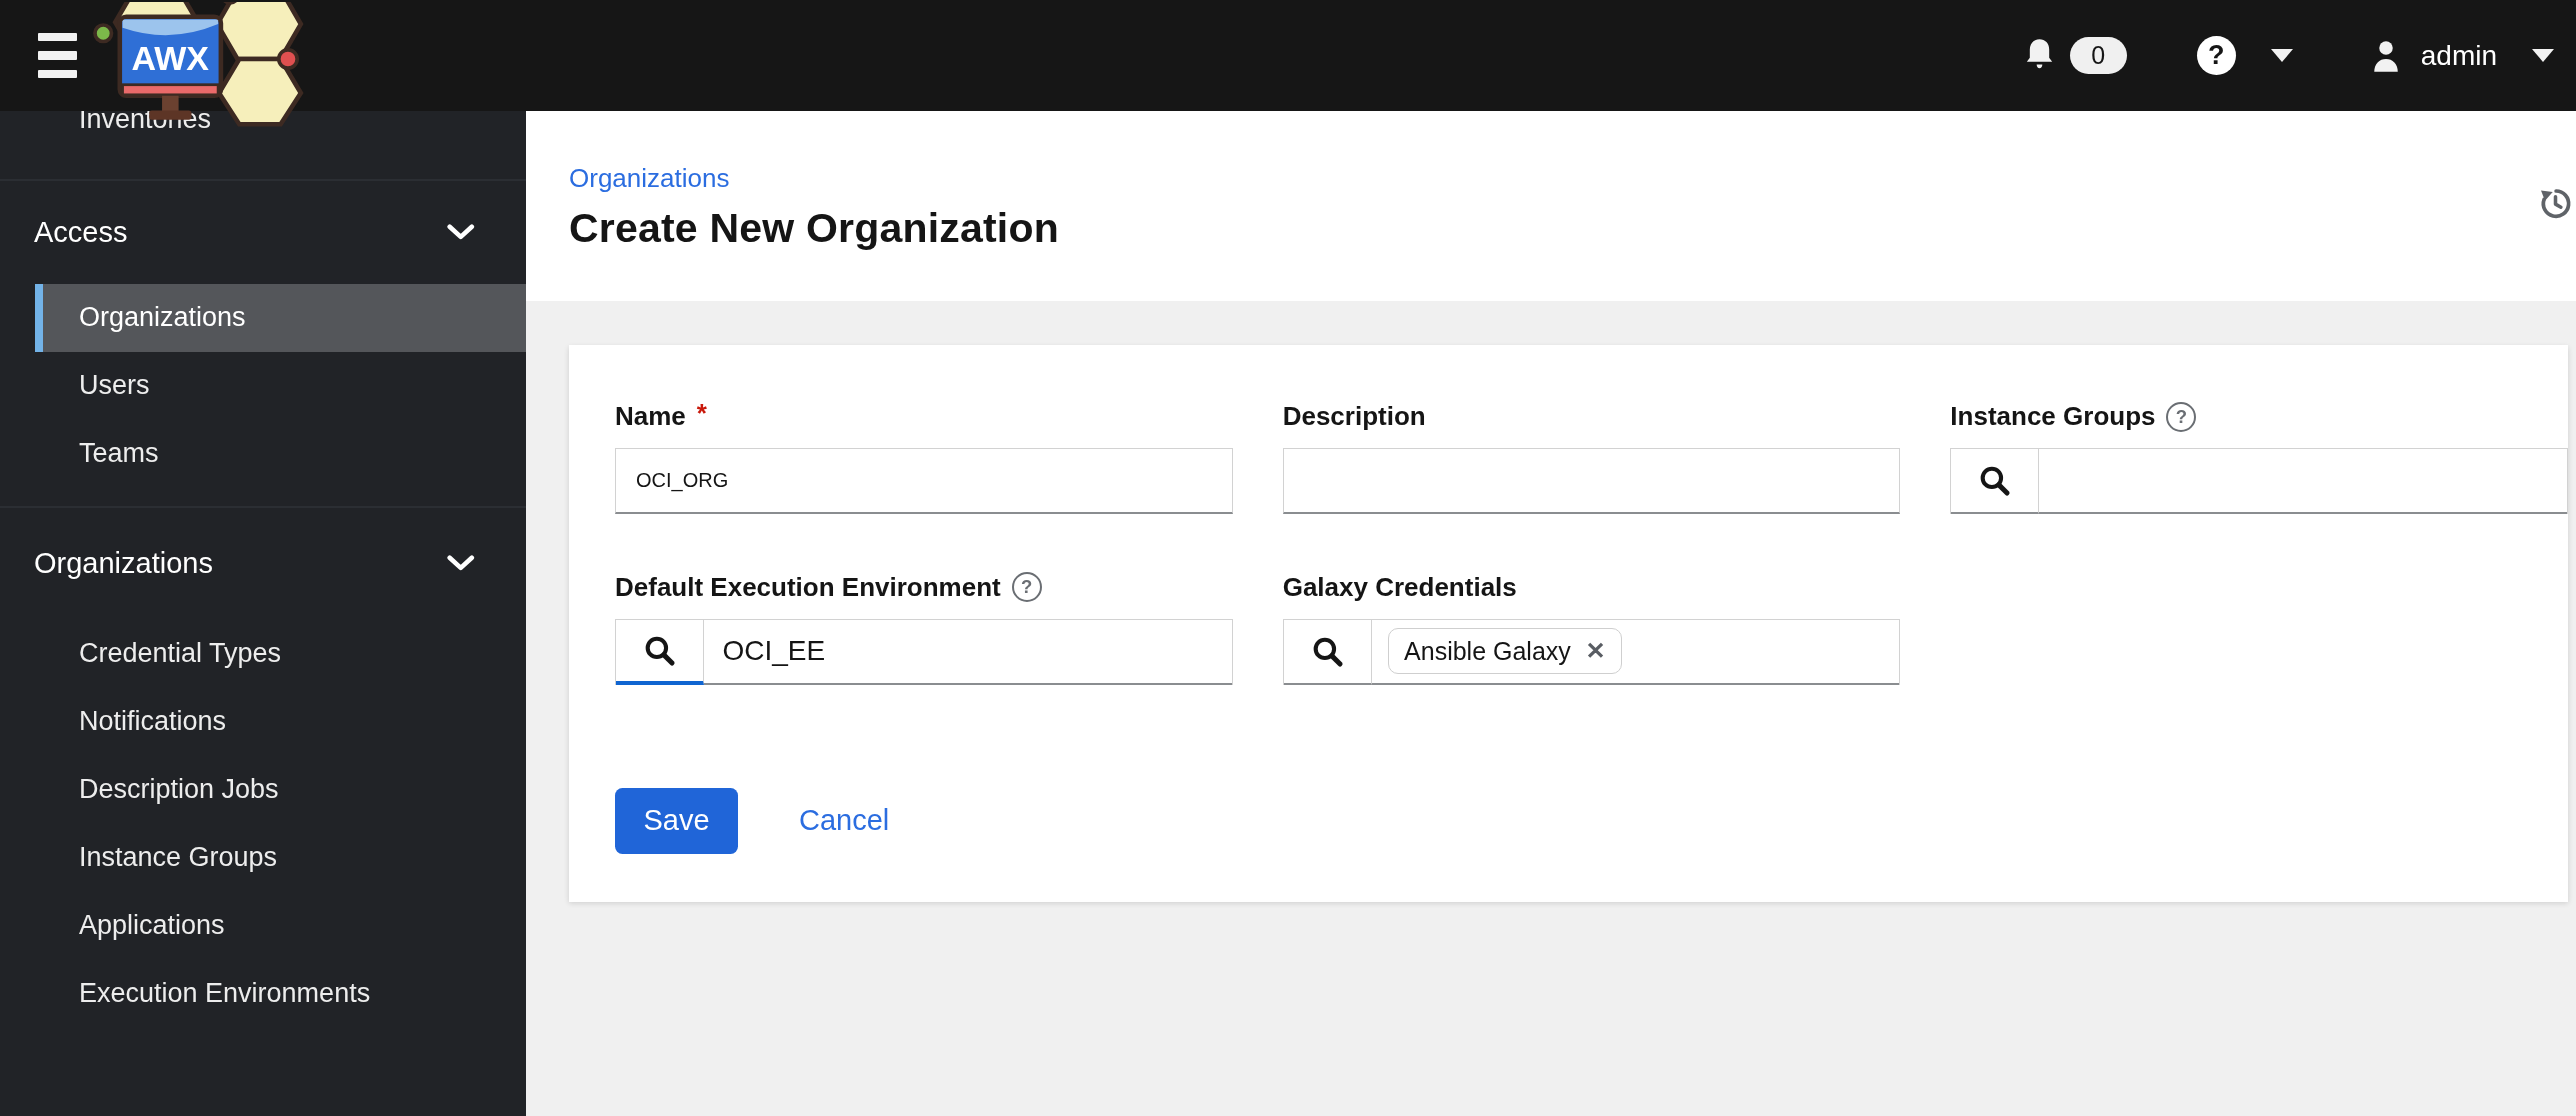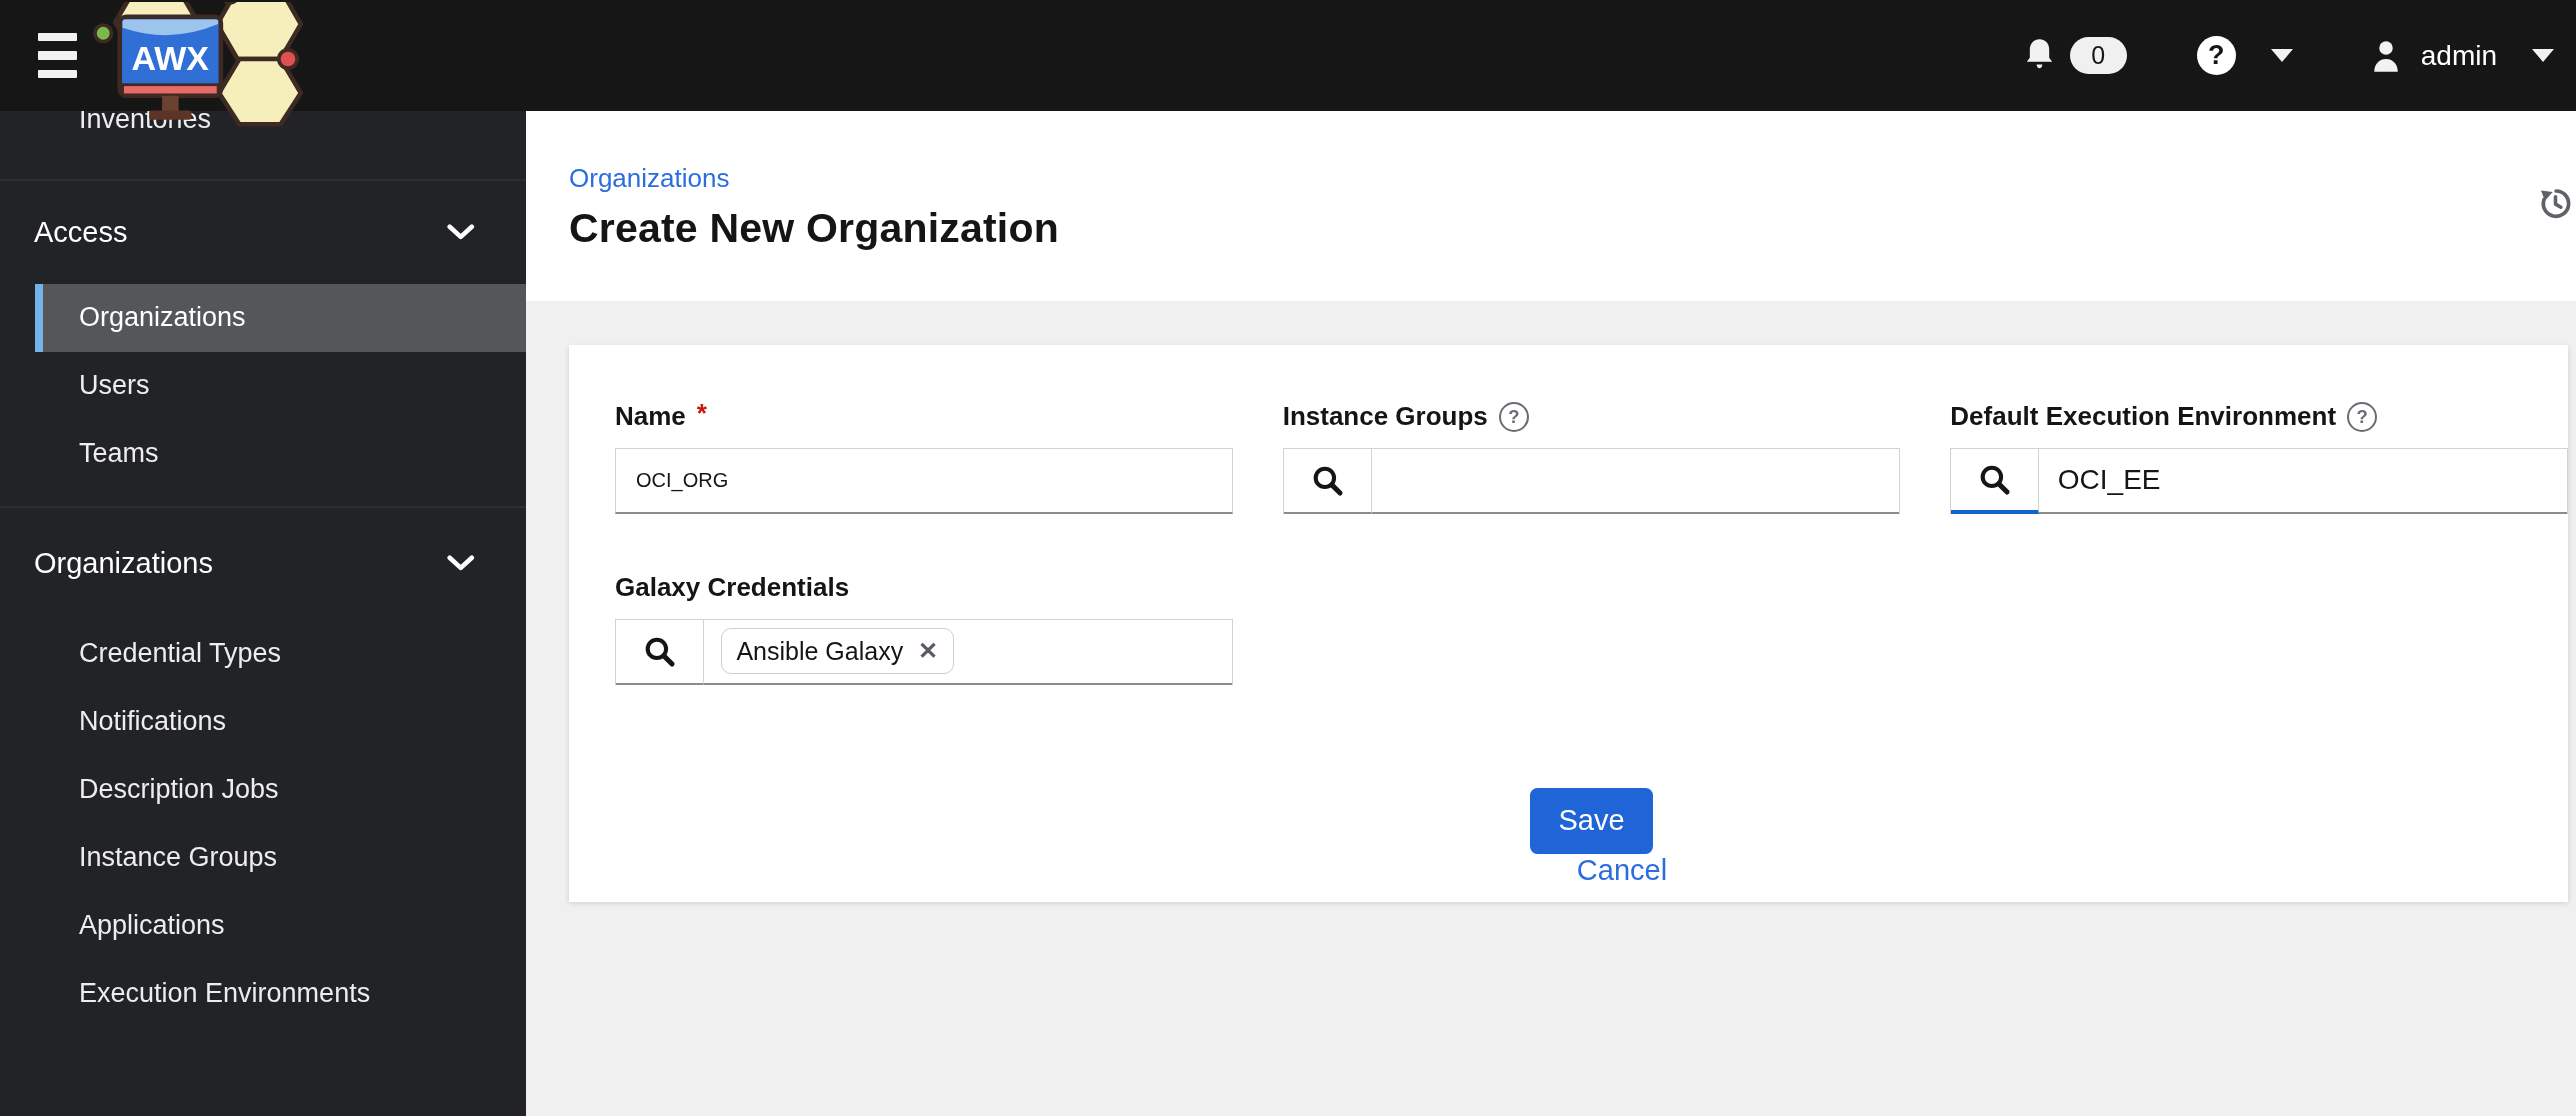--- a/index.html
+++ b/index.html
@@ -68,21 +68,21 @@
            border-bottom:2.8px solid #8a8d90; display:flex; align-items:center; justify-content:center;
            cursor:pointer; }
   .addon.active { border-bottom:4.6px solid #1065d1; }
   .group-input { flex:1; border:none; border-bottom:2.8px solid #8a8d90; font-size:28px; color:#151515;
                  padding:0 18.5px; min-width:0; font-family:"Liberation Sans", sans-serif; }
   .chip-area { flex:1; border-bottom:2.8px solid #8a8d90; display:flex; align-items:center; padding-left:16.6px; }
   .chip { display:inline-flex; align-items:center; gap:14.8px; border:0.9px solid #cfcfcf; border-radius:10px;
           height:46px; padding:0 14.8px; font-size:25px; color:#151515; background:#fff; }
   .chip-x { color:#595d63; font-size:24px; font-weight:700; cursor:pointer; line-height:1; }
 
-  .actions { margin-top:103px; display:flex; align-items:center;flex-direction:column; }
+  .actions { margin-top:103px; display:flex; align-items:center; }
   .save-btn { width:123px; height:66px; background:#2065d8; color:#fff; font-size:29px;
               border:none; border-radius:7.4px; cursor:pointer; font-family:"Liberation Sans", sans-serif; }
   .cancel-link { margin-left:61px; color:#2b6de0; font-size:29px; text-decoration:none; cursor:pointer; }
 </style>
 </head>
 <body>
 
 <header class="masthead">
   <button class="hamburger">
     <span></span>
@@ -199,20 +199,26 @@
       <div class="form-grid">
 
         <div class="field">
           <div class="label-row">
             <label>Name</label>
             <span class="req">*</span>
           </div>
           <input class="text-input" type="text" value="OCI_ORG" style="">
         </div>
 
+        <div class="field">
+          <div class="label-row">
+            <label>Description</label>
+          </div>
+          <input class="text-input" type="text" value="" style="">
+        </div>
 
         <div class="field">
           <div class="label-row">
             <label>Instance Groups</label>
             <span class="help-icon">?</span>
           </div>
           <div class="input-group">
             <button class="addon">
               <svg width="35" height="35" viewBox="0 0 24 24">
                 <circle cx="10.2" cy="10.2" r="6.3" fill="none" stroke="#151515" stroke-width="2.8"></circle>

